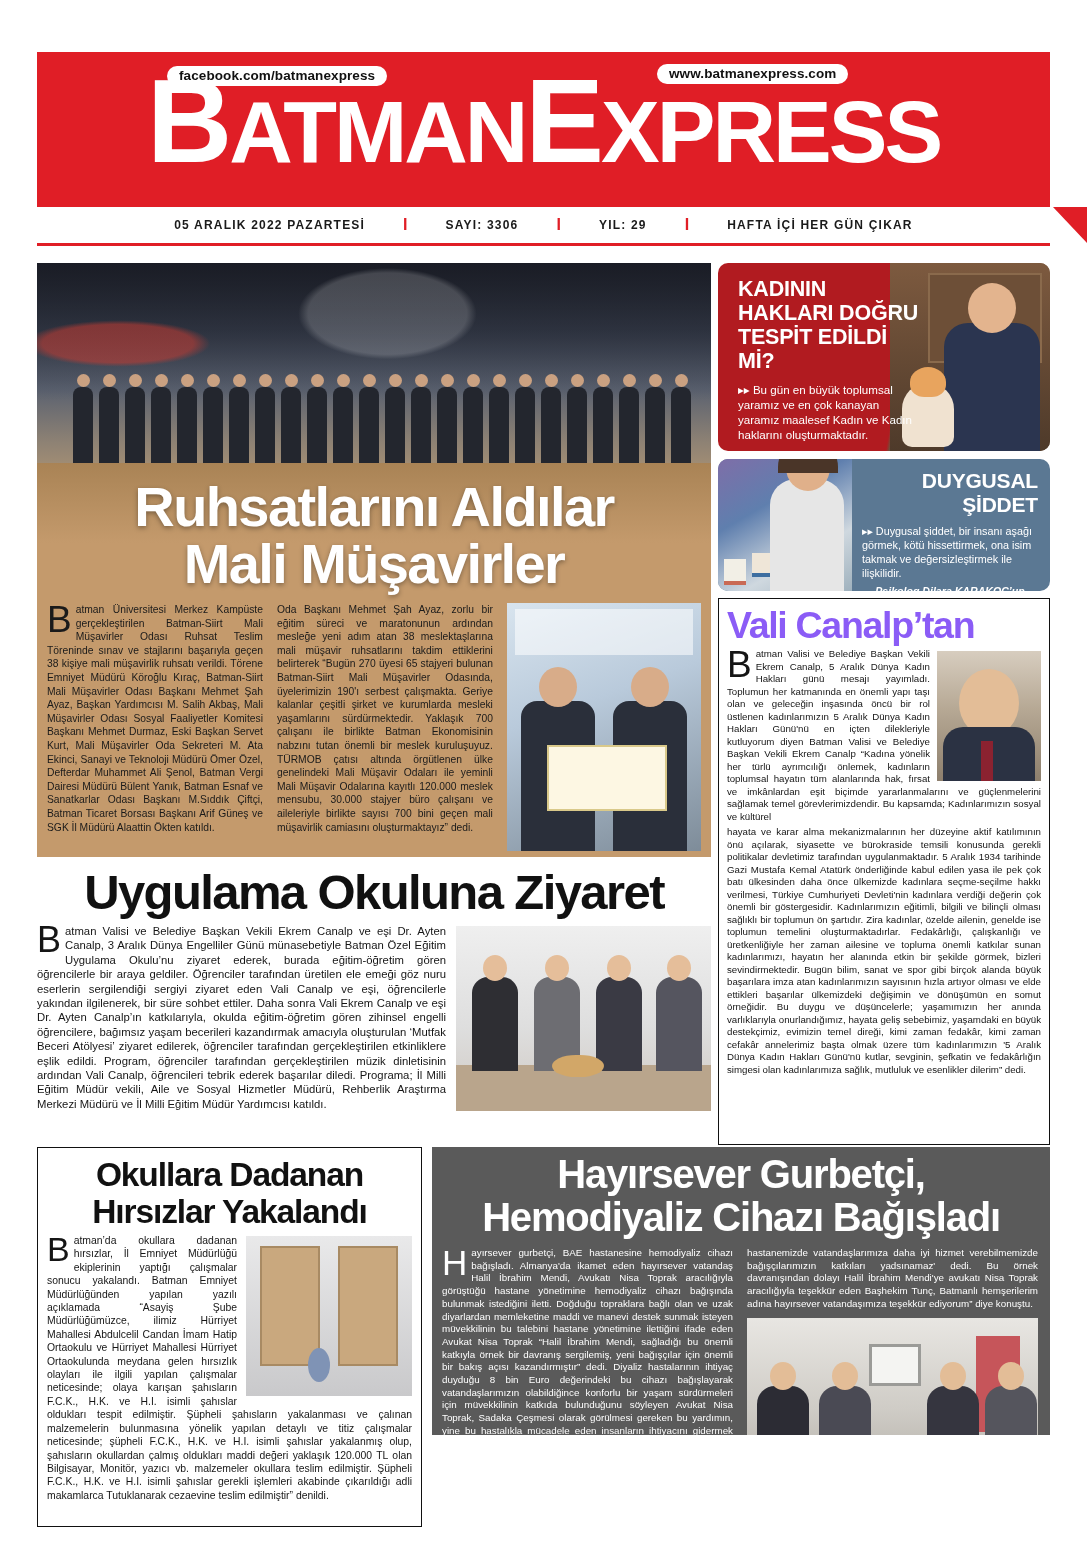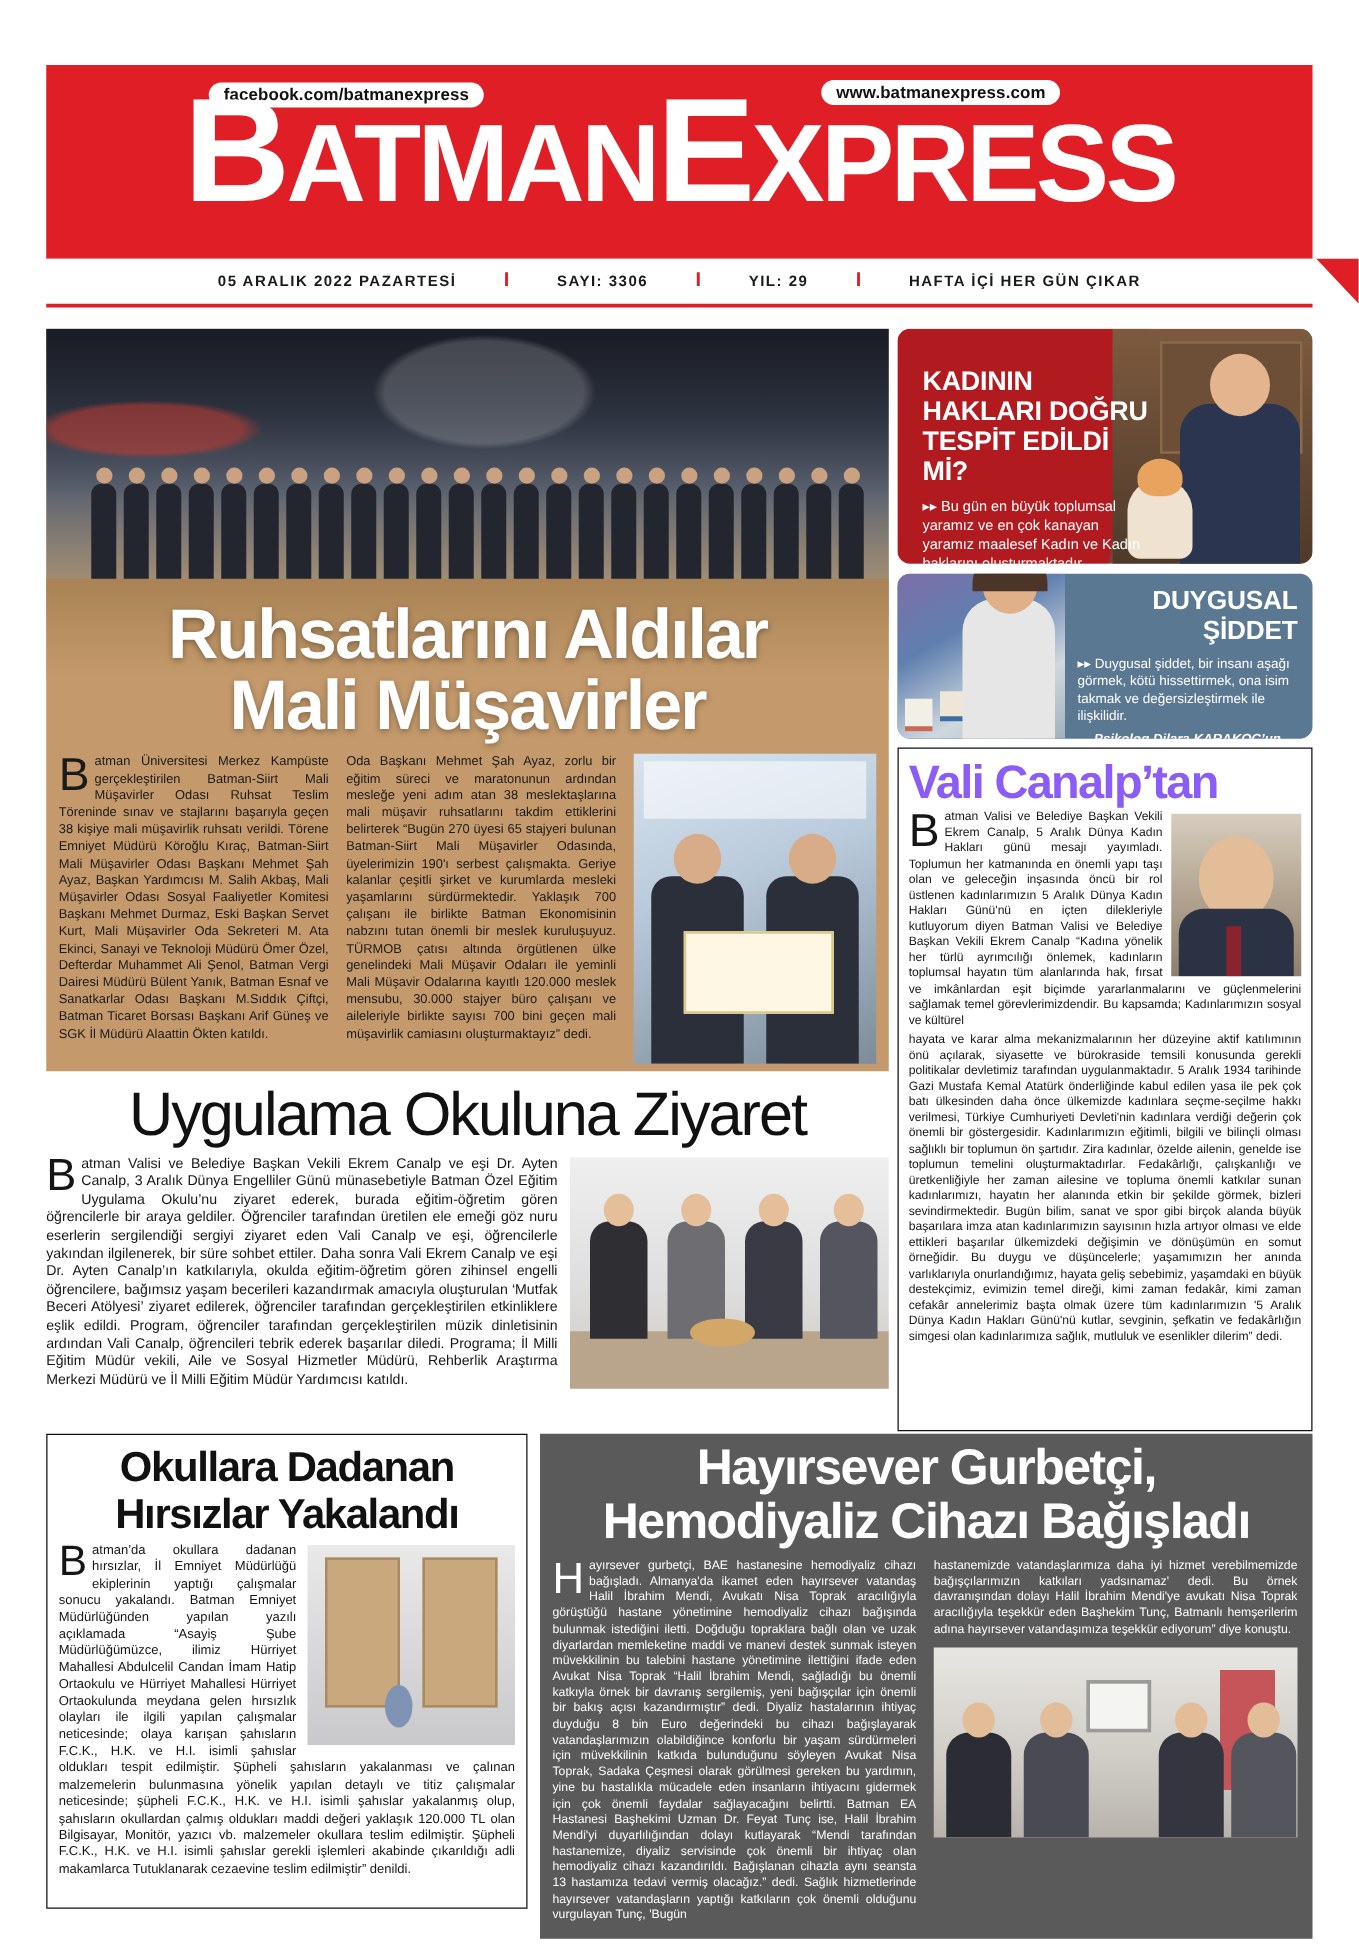--- a/index.html
+++ b/index.html
@@ -51,21 +51,21 @@
   
   .sb1{position:absolute;left:718px;top:263px;width:332px;height:188px;border-radius:10px;overflow:hidden;
        background:linear-gradient(100deg,#b11b20 0 55%,rgba(177,27,32,0) 56%), linear-gradient(180deg,#8d6a4e,#6b4f3a);}
   .sb1 .photo{position:absolute;right:0;top:0;width:160px;height:188px;
        background:linear-gradient(180deg,#7d5a3f,#4e3a2a);}
   .sb1 .shelf{position:absolute;right:8px;top:10px;width:110px;height:86px;background:#6d4f37;border:2px solid #8a6a4c;}
   .sb1 .man{position:absolute;right:10px;bottom:0;width:96px;height:128px;background:#2b3550;border-radius:24px 24px 0 0;}
   .sb1 .man::before{content:"";position:absolute;left:24px;top:-40px;width:48px;height:50px;border-radius:50%;background:#e3b48e;}
   .sb1 .cat{position:absolute;right:96px;bottom:4px;width:52px;height:64px;background:#f0e2d0;border-radius:26px 26px 10px 10px;}
   .sb1 .cat::before{content:"";position:absolute;left:8px;top:-16px;width:36px;height:30px;border-radius:50% 50% 40% 40%;background:#e8a45e;}
-  .sb1 .inner{position:absolute;left:0;top:16px;width:215px;height:188px;padding:14px 12px 0 20px;box-sizing:border-box;}
+  .sb1 .inner{position:absolute;left:0;top:0;width:215px;height:188px;padding:14px 12px 0 20px;box-sizing:border-box;}
   .sb1 h3{margin:0;color:#fff;font-size:21.5px;line-height:24px;font-weight:bold;letter-spacing:-.2px;}
   .sb1 p{margin:9px 0 0;color:#fff;font-size:11.6px;line-height:15px;}
   .sb1 .sig{margin-top:8px;color:#fff;font-size:11px;font-weight:bold;font-style:italic;text-align:center;line-height:14px;}
 
   
   .sb2{position:absolute;left:718px;top:459px;width:332px;height:132px;border-radius:10px;overflow:hidden;background:#5b7893;}
   .sb2 .photo{position:absolute;left:0;top:0;width:134px;height:132px;
       background:linear-gradient(150deg,#7e6ea8 0%,#5f7fae 35%,#cfd8df 70%,#9fb1bd 100%);}
   .sb2 .photo .house{position:absolute;left:6px;bottom:6px;width:22px;height:22px;background:#f2efe6;border-bottom:4px solid #c96a55;}
   .sb2 .photo .house2{position:absolute;left:34px;bottom:14px;width:20px;height:20px;background:#efe6d8;border-bottom:4px solid #3e6ea0;}
@@ -82,21 +82,21 @@
   .vali h2{margin:0;font-size:37.5px;line-height:40px;font-weight:bold;letter-spacing:-1.3px;color:#8b5cf6;}
   .vali .vphoto{float:right;width:104px;height:130px;margin:6px 0 4px 7px;
        background:linear-gradient(180deg,#d7cdbf 0%,#b6a894 45%,#8d7f6d 100%);position:relative;overflow:hidden;}
   .vali .vphoto .head{position:absolute;left:22px;top:18px;width:60px;height:68px;border-radius:50%;background:#e3bd97;}
   .vali .vphoto .suit{position:absolute;left:6px;bottom:0;width:92px;height:54px;background:#2b3243;border-radius:20px 20px 0 0;}
   .vali .vphoto .tie{position:absolute;left:44px;bottom:0;width:12px;height:40px;background:#8b2230;}
   .vali p{margin:3px 0 0;font-size:9.7px;line-height:12.5px;text-align:justify;color:#151515;}
 
   
   .uyg{position:absolute;left:37px;top:866px;width:674px;height:272px;}
-  .uyg h2{margin:0;font-size:49px;line-height:52px;font-weight:normal;letter-spacing:-1.6px;text-align:center;color:#111;}
+  .uyg h2{margin:0;font-size:49px;line-height:52px;font-weight:bold;letter-spacing:-1.6px;text-align:center;color:#111;}
   .uyg .ph{float:right;width:255px;height:185px;margin:8px 0 6px 10px;
       background:linear-gradient(180deg,#efefef 0%,#dedede 55%,#cfc9c2 100%);position:relative;overflow:hidden;}
   .uyg .ph .tbl{position:absolute;left:0;bottom:0;width:100%;height:46px;background:#b9a58c;}
   .uyg .ph .pp{position:absolute;bottom:40px;width:46px;height:94px;border-radius:16px 16px 0 0;}
   .uyg .ph .a{left:16px;background:#2e2e33;}
   .uyg .ph .b{left:78px;background:#6d6d72;}
   .uyg .ph .c{left:140px;background:#3a3a44;}
   .uyg .ph .d{left:200px;background:#55555f;}
   .uyg .ph .pp::before{content:"";position:absolute;left:11px;top:-22px;width:24px;height:26px;border-radius:50%;background:#e5be9a;}
   .uyg .ph .bread{position:absolute;left:96px;bottom:34px;width:52px;height:22px;border-radius:26px/12px;background:#d2a768;}
@@ -109,21 +109,21 @@
   .okl .ph{float:right;width:166px;height:160px;margin:6px 0 5px 9px;background:linear-gradient(180deg,#e9e9ea,#c9c9cb);position:relative;overflow:hidden;}
   .okl .ph .bx{position:absolute;top:10px;width:56px;height:116px;background:#c9a87e;border:2px solid #a88a63;}
   .okl .ph .b1{left:14px;}
   .okl .ph .b2{left:92px;}
   .okl .ph .lbl{position:absolute;left:14px;top:14px;font-size:7px;color:#2a4a8a;font-weight:bold;}
   .okl .ph .mouse{position:absolute;left:62px;bottom:14px;width:22px;height:34px;border-radius:11px/17px;background:#7f93b5;}
   .okl p{margin:4px 0 0;font-size:10.4px;line-height:13.4px;text-align:justify;color:#151515;}
   .okl .dropcap{font-size:34px;line-height:26px;}
 
   
-  .hay{position:absolute;left:432px;top:1147px;width:618px;height:404px;background:#5a5a5a;overflow:hidden;}
+  .hay{position:absolute;left:432px;top:1147px;width:618px;height:288px;background:#5a5a5a;overflow:hidden;}
   .hay h2{margin:6px 0 0;color:#fff;font-size:40px;line-height:43px;font-weight:bold;letter-spacing:-1.2px;text-align:center;}
   .hay .cols{display:flex;gap:14px;padding:8px 10px 0;box-sizing:border-box;}
   .hay .col{width:291px;color:#fff;font-size:9.8px;line-height:12.7px;text-align:justify;}
   .hay .dropcap{font-size:35px;line-height:27px;color:#fff;}
   .hay .ph{margin:7px 0 0;width:291px;height:152px;background:linear-gradient(180deg,#e8e6e2 0%,#cfccc6 60%,#b7b3ac 100%);position:relative;overflow:hidden;}
   .hay .ph .mon{position:absolute;left:122px;top:26px;width:46px;height:36px;background:#f4f4f2;border:3px solid #9b9b98;}
   .hay .ph .pp{position:absolute;bottom:0;width:52px;height:84px;border-radius:18px 18px 0 0;}
   .hay .ph .x1{left:10px;background:#2c2c34;}
   .hay .ph .x2{left:72px;background:#4a4a54;}
   .hay .ph .x3{left:180px;background:#35353f;}

